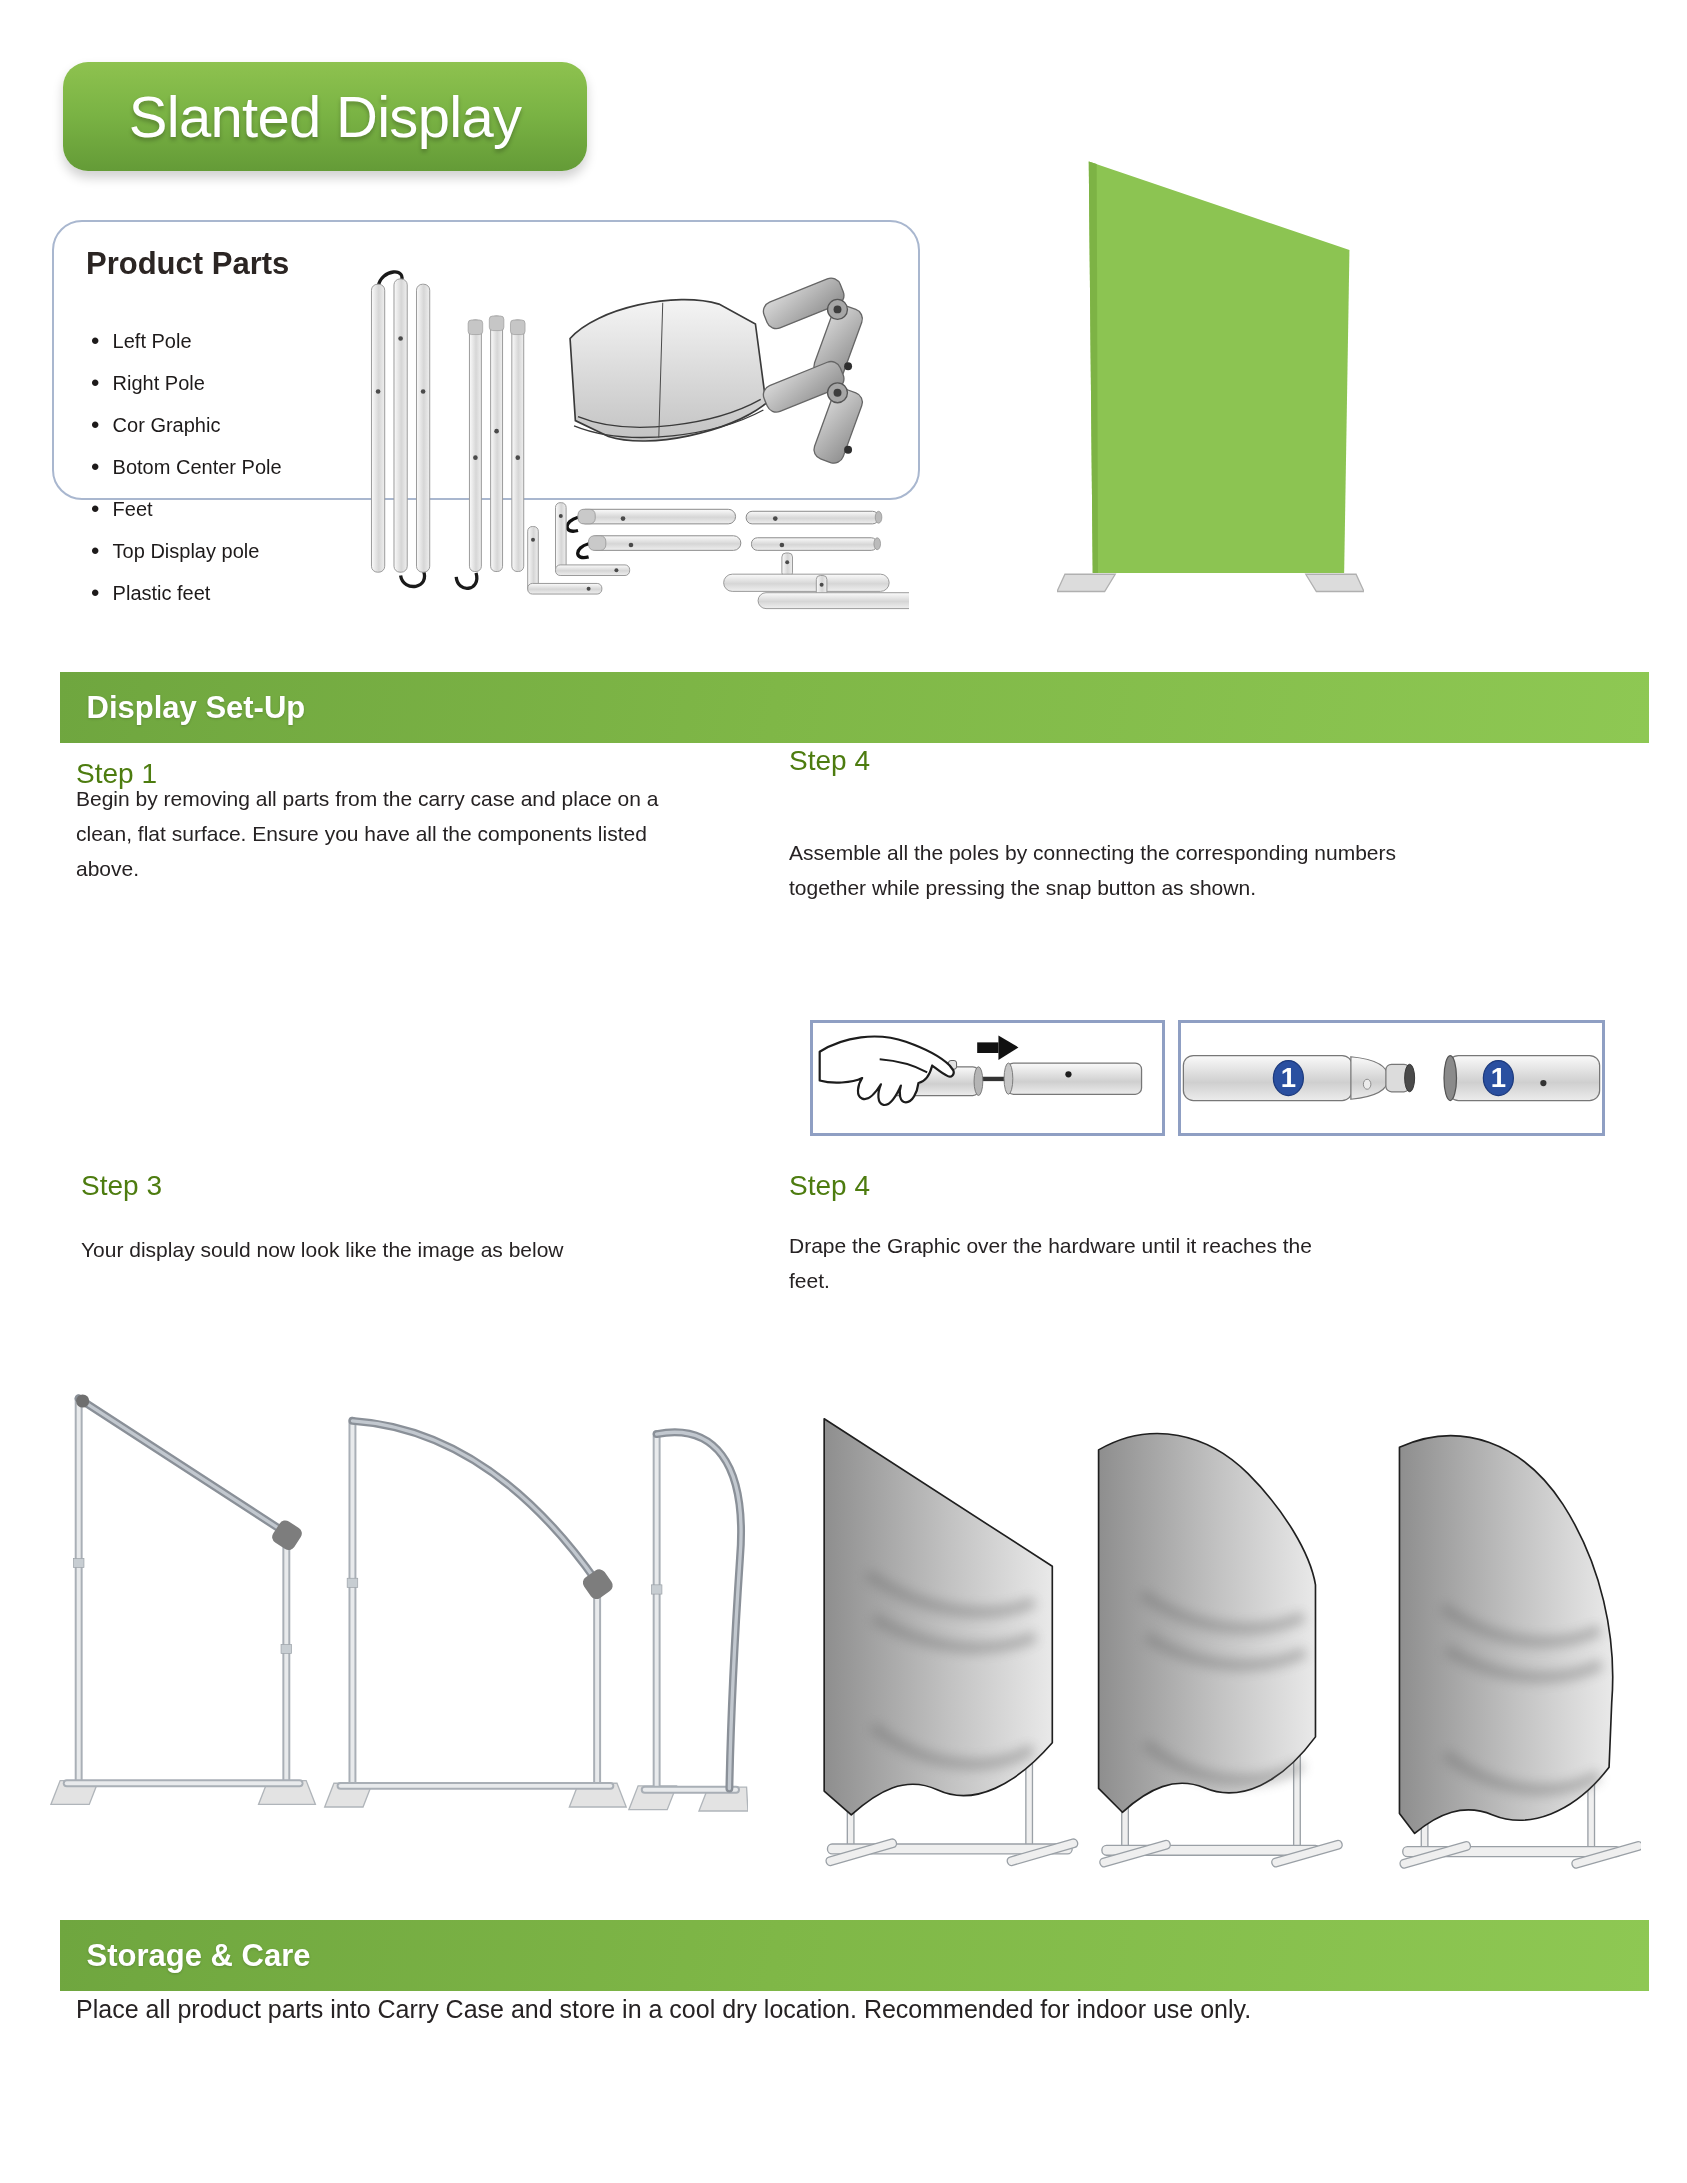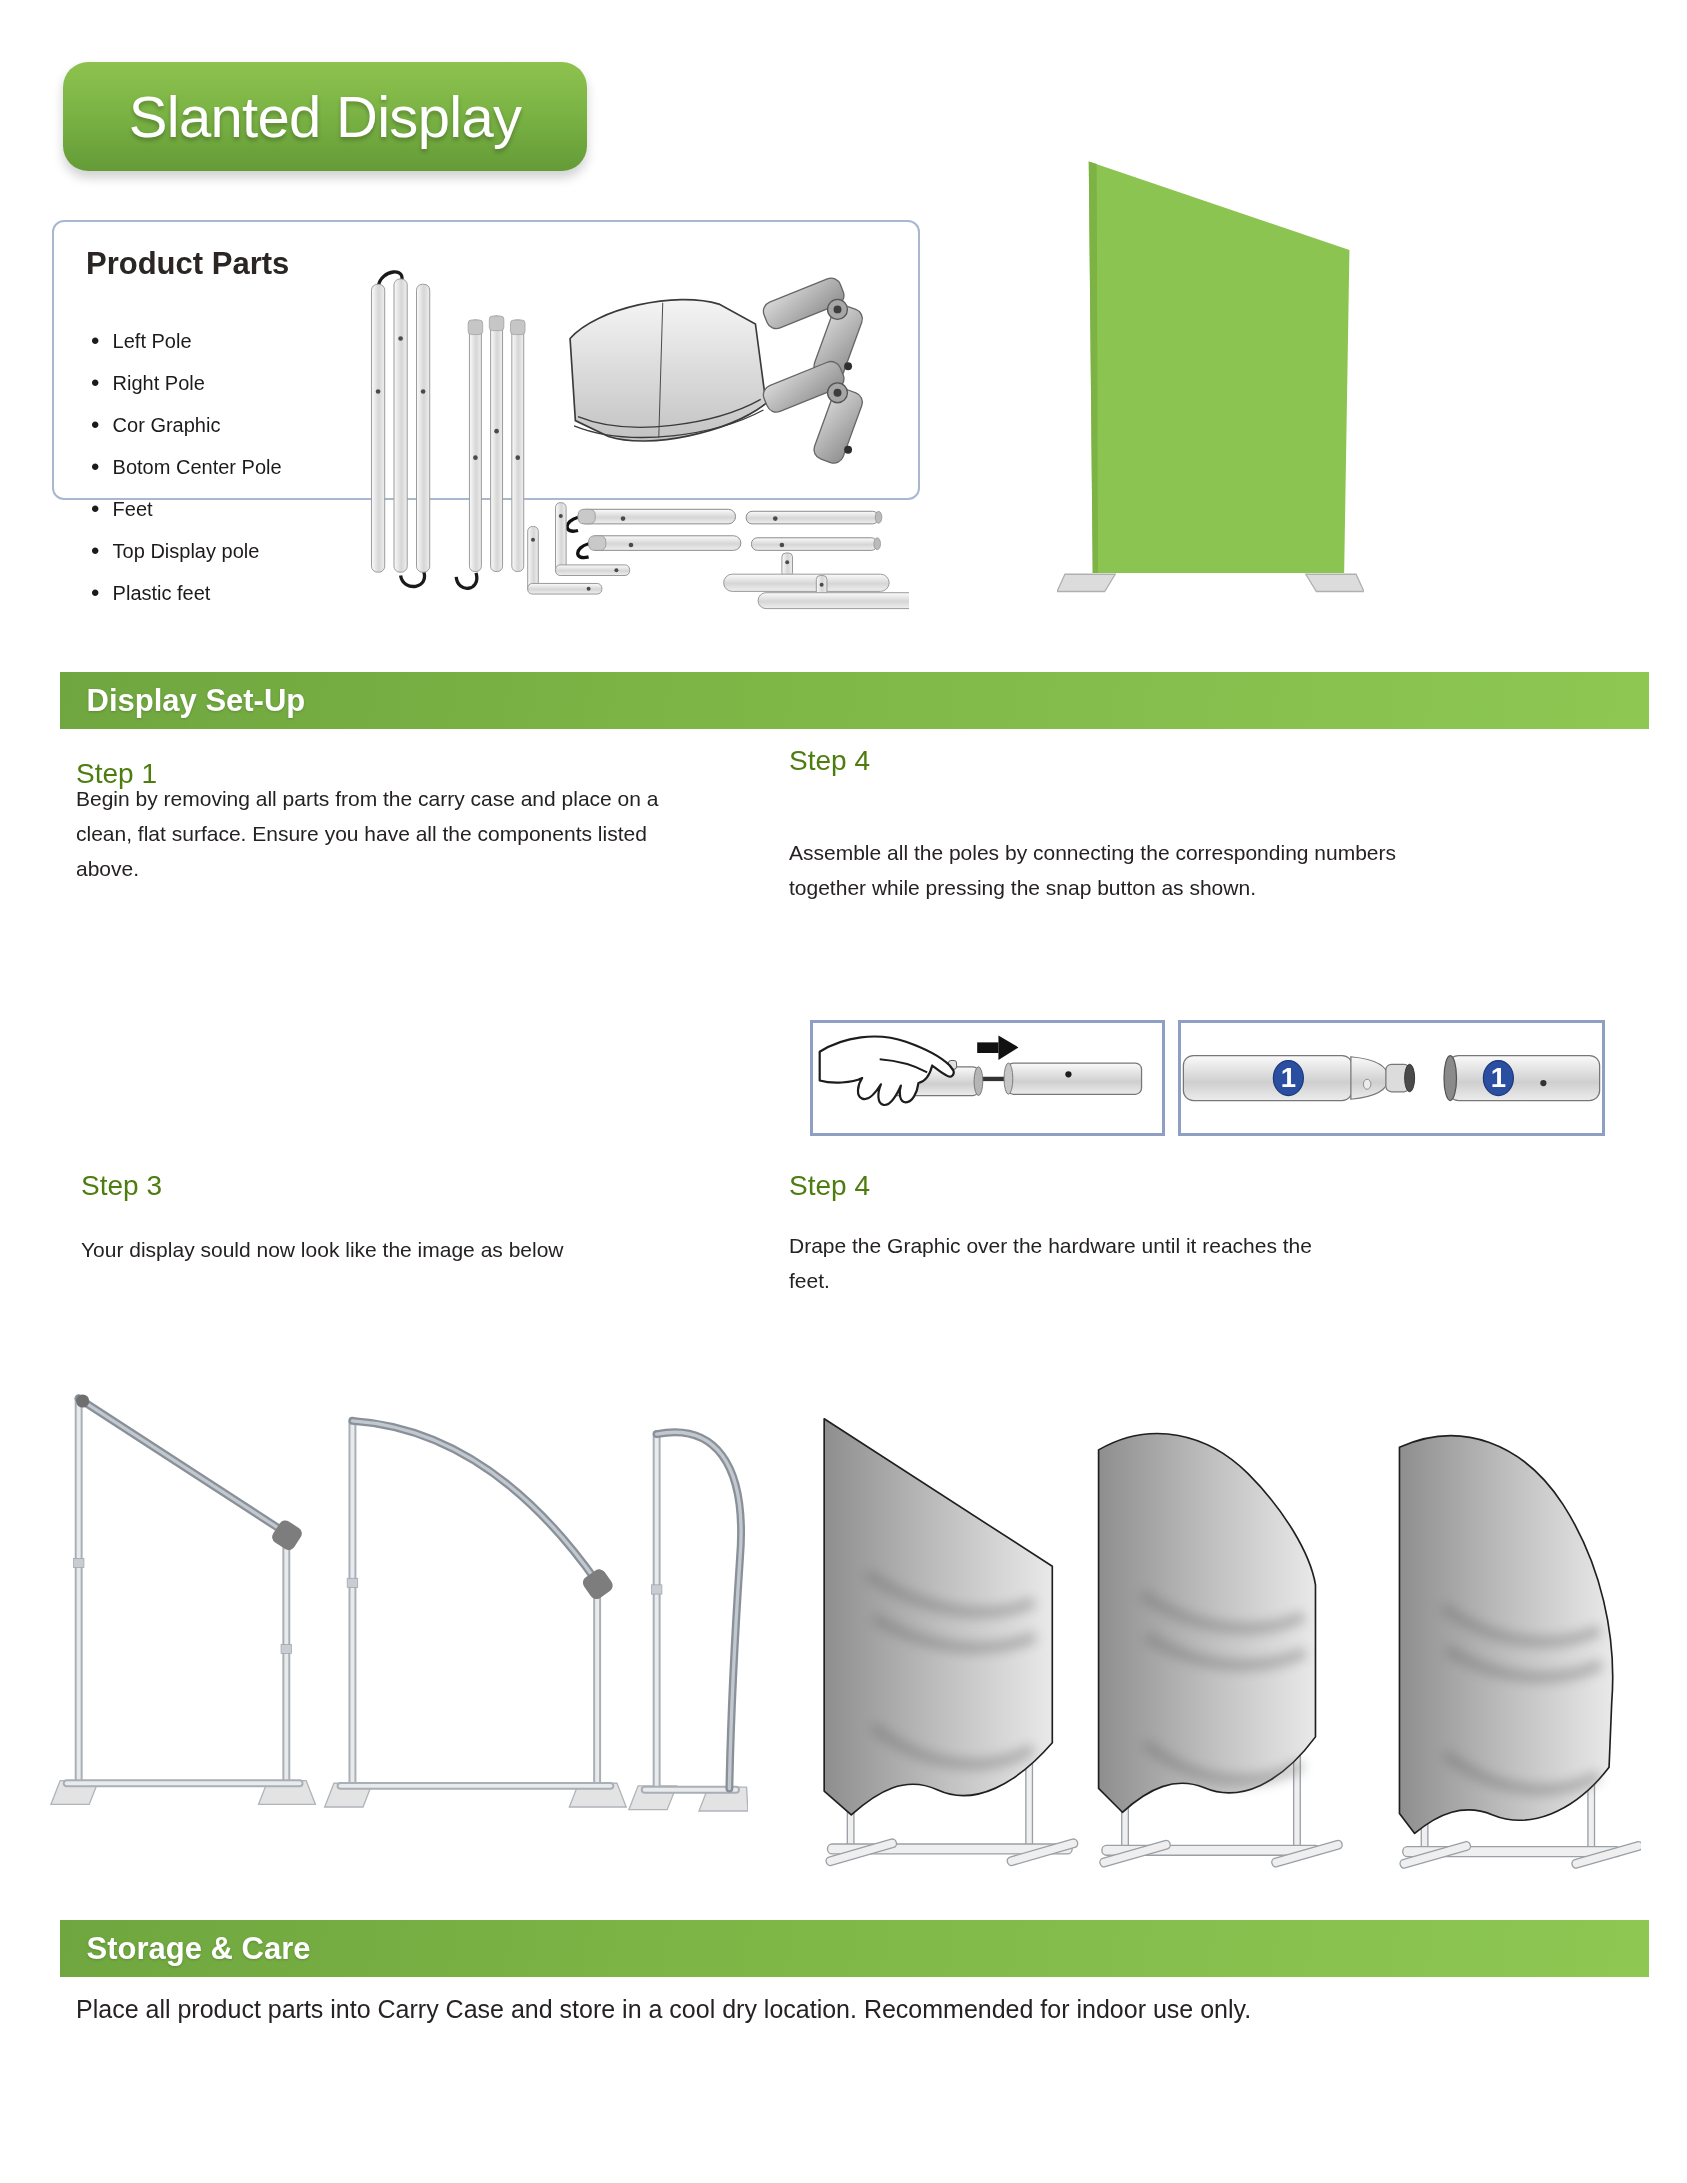--- a/index.html
+++ b/index.html
@@ -13,34 +13,34 @@
     background:linear-gradient(180deg,#8ec24f 0%,#7ab344 48%,#649b37 100%);
     box-shadow:0 6.6px 10.6px rgba(0,0,0,0.18);
     display:flex;align-items:center;justify-content:center;
     color:#fff;font-size:58px;font-weight:normal;letter-spacing:-0.7px;
     text-shadow:0 2.6px 4.6px rgba(0,0,0,0.25);
   }
 
   
   .parts-box{
     position:absolute;left:52px;top:220px;width:868px;height:280px;
-    border:2.6px solid #a9b7cf;border-radius:12px;background:#fff;box-sizing:border-box;
+    border:2.6px solid #a9b7cf;border-radius:30px;background:#fff;box-sizing:border-box;
   }
   .parts-heading{position:absolute;left:32px;top:24px;font-size:31px;font-weight:bold;color:#2b2523;}
   .parts-list{position:absolute;left:37px;top:98px;margin:0;padding:0;list-style:none;}
   .parts-list li{height:42px;display:flex;align-items:center;font-size:20px;color:#1d1a1a;}
   .parts-list .bullet{font-size:24px;margin-right:13.2px;line-height:1;}
   .parts-figure{position:absolute;right:9.3px;top:37px;}
 
   
   .green-display{position:absolute;left:1057px;top:144px;}
 
   
   .section-bar{
-    position:absolute;left:60px;width:1589px;height:57px;
+    position:absolute;left:60px;width:1589px;height:71px;
     background:linear-gradient(100deg,#6fa63f 0%,#7fb747 45%,#8ec853 100%);
     display:flex;align-items:center;padding-left:26.5px;box-sizing:border-box;
     color:#fff;font-size:31px;font-weight:bold;text-shadow:0 1.3px 2.6px rgba(0,0,0,0.18);
   }
   .setup-bar{top:672px;}
   .storage-bar{top:1920px;}
 
   
   .step-label{position:absolute;font-size:28px;color:#4d7c0f;}
   .step-body{position:absolute;font-size:21px;line-height:35px;color:#262223;}

